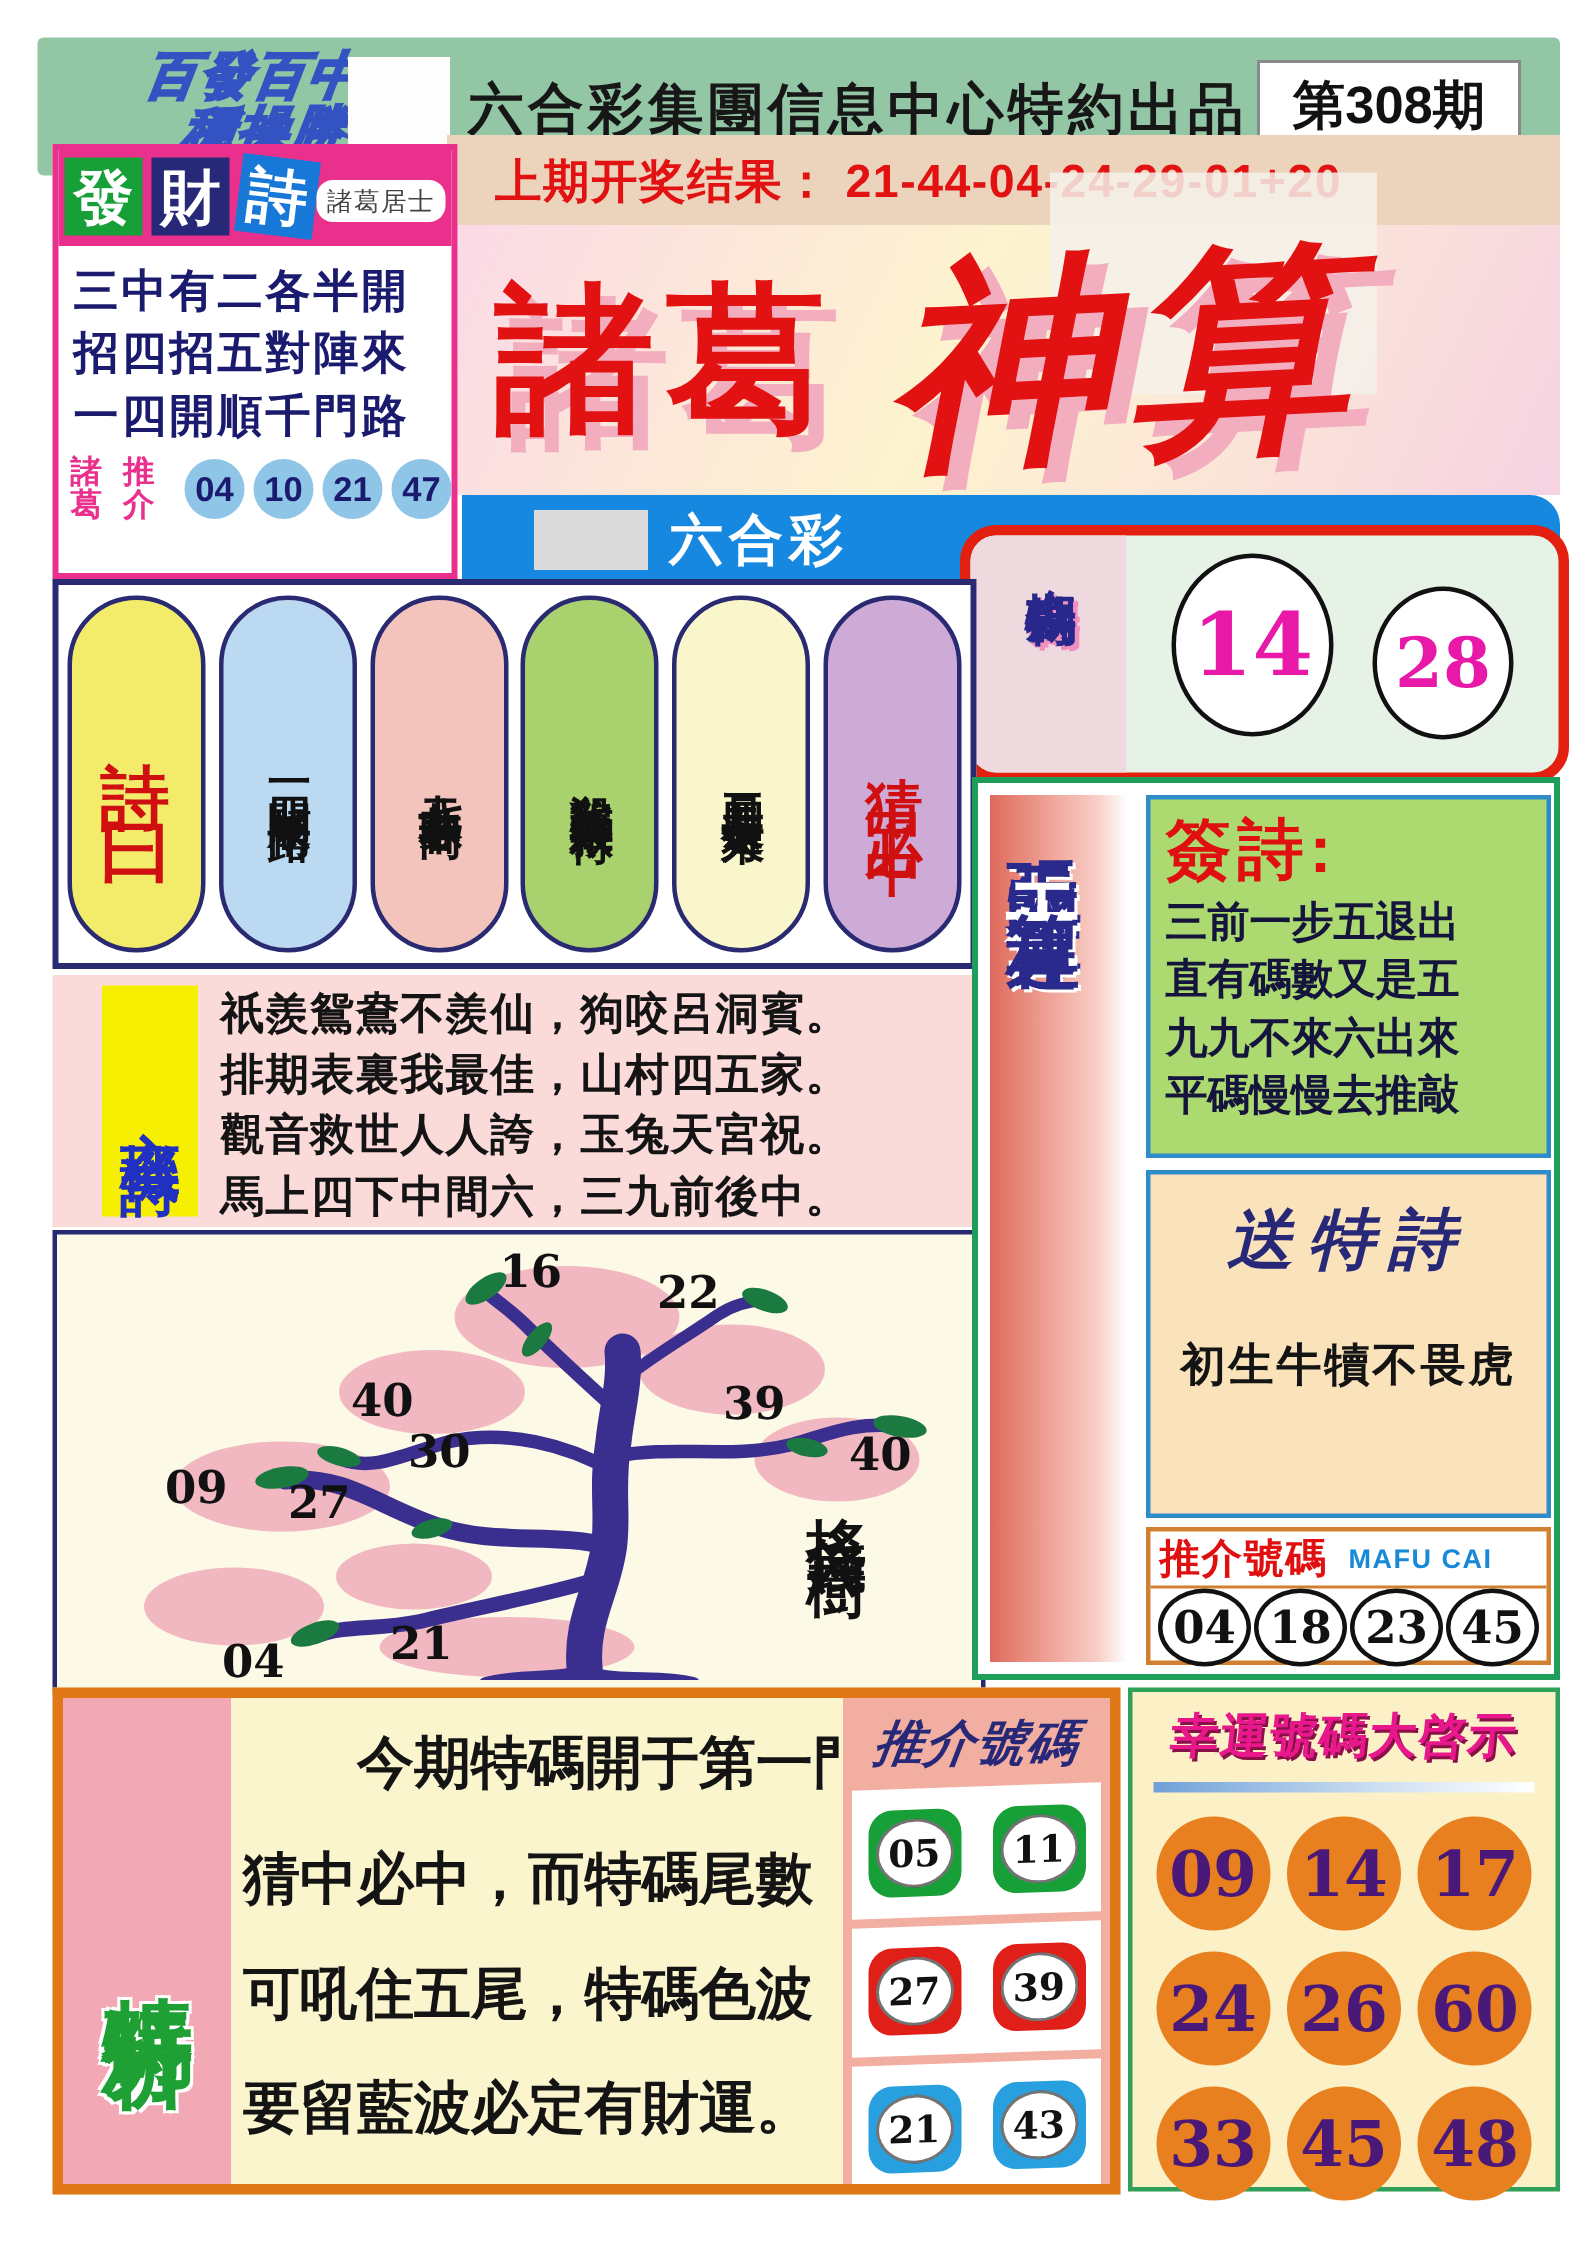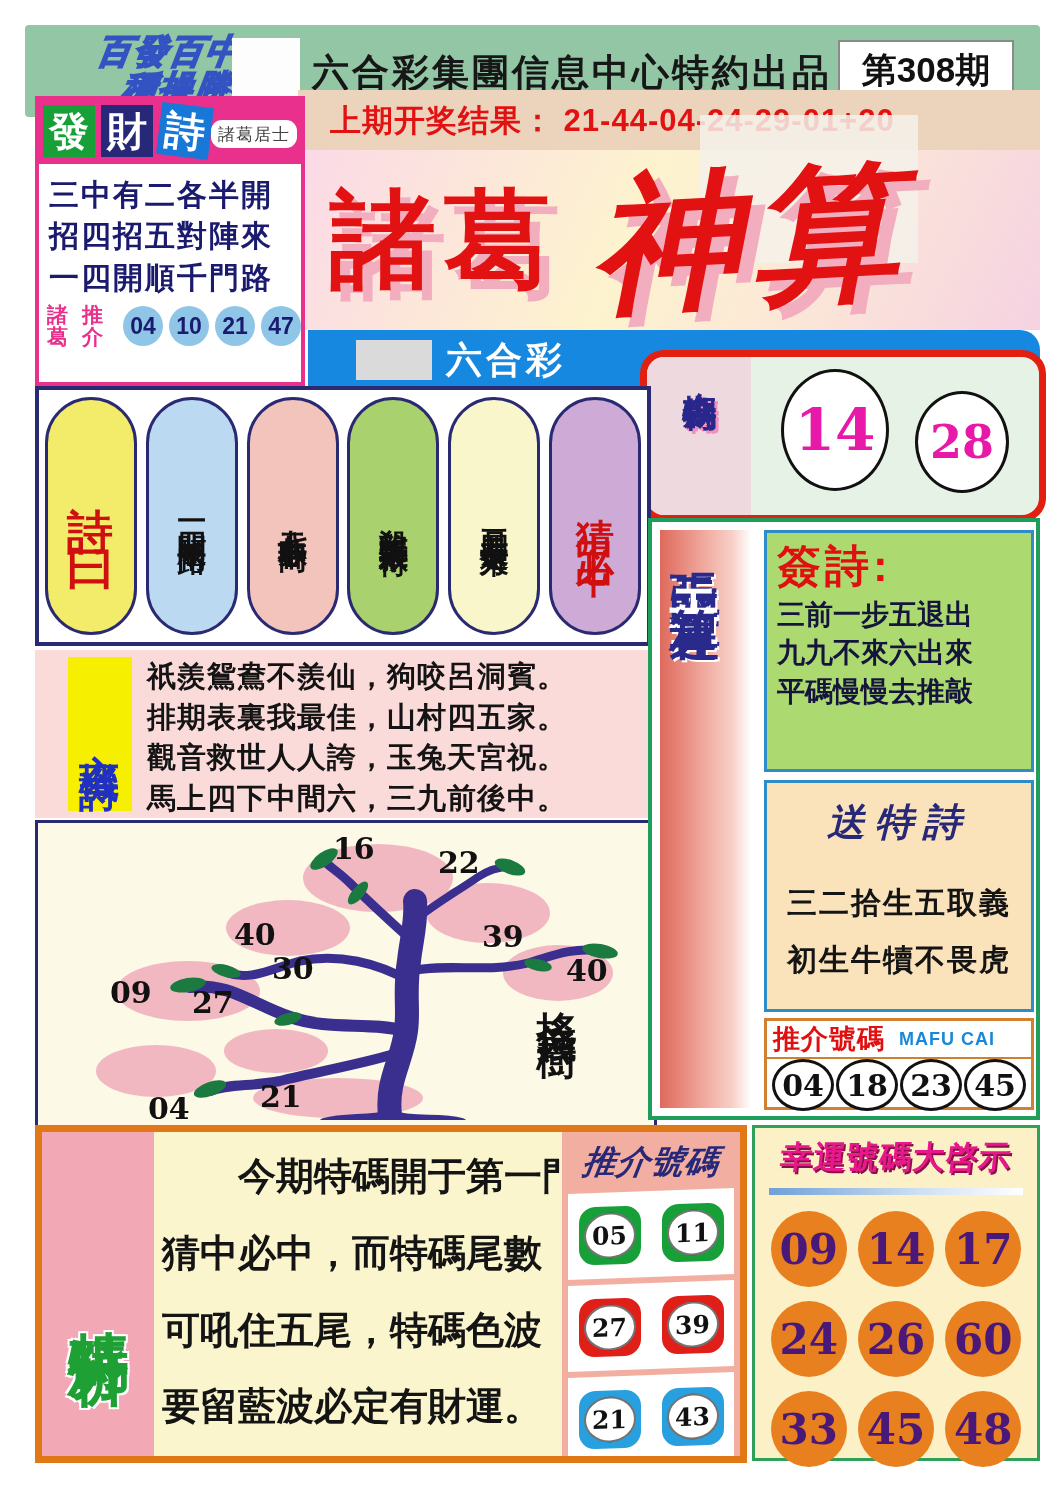--- a/index.html
+++ b/index.html
@@ -100,21 +100,21 @@
   .zstrip .zl{position:absolute;left:10px;top:4px;writing-mode:vertical-rl;font-size:49px;font-weight:900;
               letter-spacing:5px;line-height:1;}
   .zc1{color:#2A2A8C;text-shadow:2px 2px 0 #fff;}
   .zc2{color:#fff;text-shadow:2px 2px 0 #2A2A8C;}
   .qianshi{position:absolute;left:112px;top:8px;width:270px;height:242px;background:#ACDA70;
            border:3px solid #2E8CC8;box-sizing:border-box;padding:4px 10px;}
   .qs-title{font-size:44px;font-weight:900;color:#E01010;letter-spacing:4px;}
   .qs-lines div{font-size:28px;font-weight:800;color:#14143C;line-height:1.37;white-space:nowrap;}
   .songte{position:absolute;left:112px;top:258px;width:270px;height:232px;background:#FAE2BA;
           border:3px solid #2E8CC8;box-sizing:border-box;text-align:center;}
-  .st-title{margin-top:14px;font-size:38px;font-weight:900;font-style:italic;color:#282878;letter-spacing:10px;
+  .st-title{margin-top:14px;font-size:44px;font-weight:900;font-style:italic;color:#282878;letter-spacing:10px;
             font-family:"DejaVu Serif",serif;}
   .st-lines div{font-size:30px;font-weight:800;color:#141414;line-height:1.9;letter-spacing:2px;}
   .st-lines{margin-top:26px;}
   .mafu{position:absolute;left:112px;top:496px;width:270px;height:92px;background:#fff;
         border:3px solid #D08030;box-sizing:border-box;}
   .mafu-row1{display:flex;align-items:center;height:36px;border-bottom:2px solid #D08030;padding-left:6px;}
   .mafu-label{font-size:27px;font-weight:900;color:#E01010;letter-spacing:1px;}
   .mafu-brand{font-size:18px;font-weight:900;color:#1888D8;margin-left:14px;letter-spacing:1px;}
   .mafu-row2{display:flex;align-items:center;justify-content:space-around;height:52px;padding:0 4px;}
   .mafu-circle{width:56px;height:46px;border:3px solid #111;border-radius:50%;background:#fff;
@@ -297,28 +297,28 @@
   <div class="abs rightcol">
     <div class="zstrip">
       <div class="zl">
         <span class="zc1">張天師</span><span class="zc2">十二生肖</span><span class="zc1">算運程</span>
       </div>
     </div>
     <div class="qianshi">
       <div class="qs-title">簽詩:</div>
       <div class="qs-lines">
         <div>三前一步五退出</div>
+        <div>直有碼數又是五</div>
         <div>九九不來六出來</div>
         <div>平碼慢慢去推敲</div>
       </div>
     </div>
     <div class="songte">
       <div class="st-title">送特詩</div>
       <div class="st-lines">
-        <div>三二拾生五取義</div>
         <div>初生牛犢不畏虎</div>
       </div>
     </div>
     <div class="mafu">
       <div class="mafu-row1">
         <span class="mafu-label">推介號碼</span>
         <span class="mafu-brand">MAFU CAI</span>
       </div>
       <div class="mafu-row2">
         <div class="mafu-circle">04</div>

